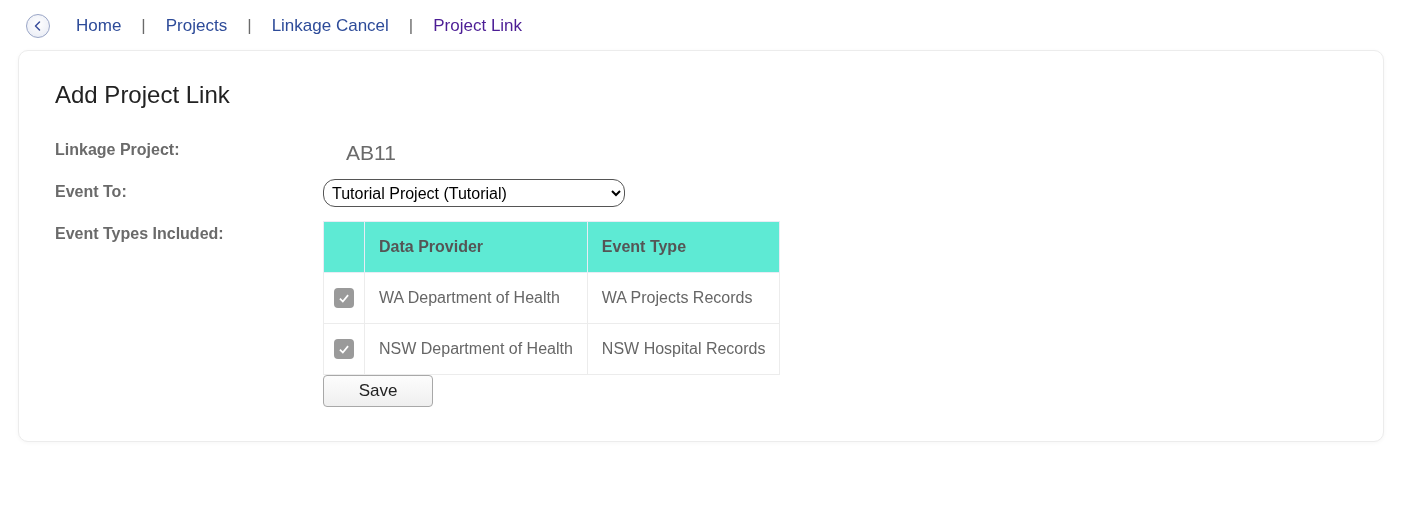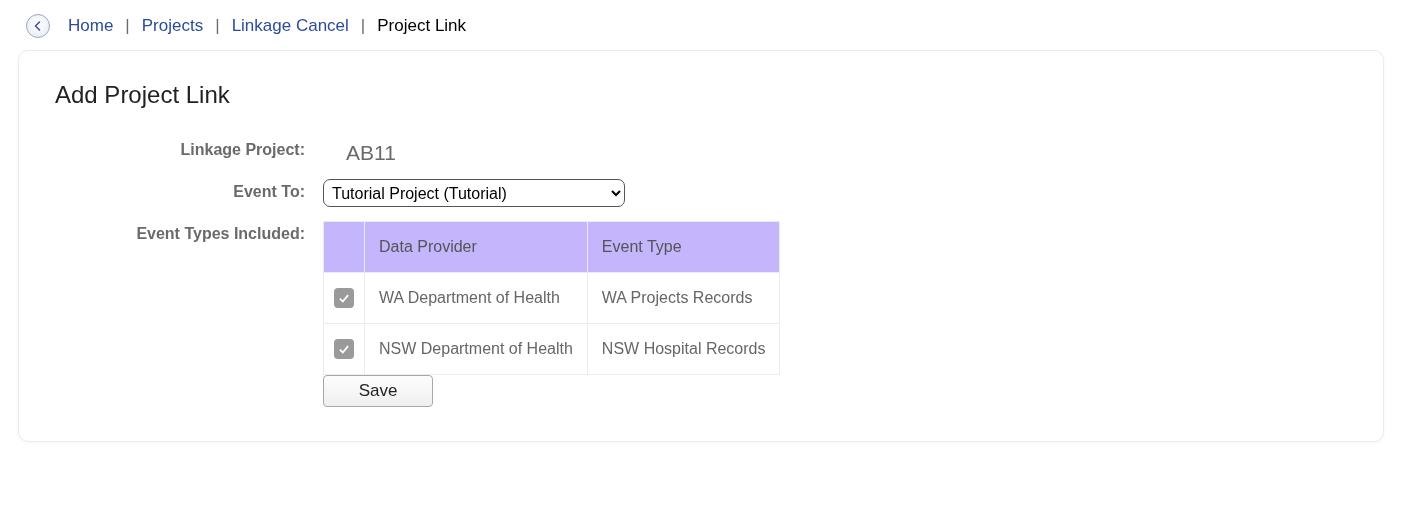--- a/index.html
+++ b/index.html
@@ -11,21 +11,21 @@
     color: #222;
     font-size: 16px;
   }
   .page {
     width: 1402px;
     padding: 10px 18px 20px 18px;
   }
   .breadcrumb-bar {
     display: flex;
     align-items: center;
-    gap: 12px;
+    gap: 20px;
     padding: 4px 8px 10px 8px;
     font-size: 17px;
   }
   .back-icon {
     width: 24px;
     height: 24px;
     border-radius: 50%;
     border: 1px solid #9aa6c7;
     background: radial-gradient(circle at 50% 40%, #ffffff 0%, #f0f2f8 60%, #e4e8f2 100%);
     display: inline-flex;
@@ -37,21 +37,21 @@
   }
   .back-icon svg { width: 12px; height: 12px; }
   .crumb-link {
     color: #2d4b99;
     cursor: pointer;
   }
   .crumb-sep {
     color: #6a6a6a;
   }
   .crumb-current {
-    color: #000000;
+    color: #4c1d95;
   }
   .panel {
     background: #ffffff;
     border: 1px solid #ececec;
     border-radius: 10px;
     box-shadow: 0 1px 4px rgba(0,0,0,0.04);
     padding: 30px 36px 34px 36px;
     margin-top: 2px;
   }
   .panel-title {
@@ -61,50 +61,49 @@
     margin: 0 0 28px 0;
   }
   .form-grid {
     display: grid;
     grid-template-columns: 250px auto;
     column-gap: 18px;
     row-gap: 14px;
     align-items: start;
   }
   .form-label {
-    text-align: right;
     font-weight: bold;
     color: #6a6a6a;
     padding-top: 4px;
     font-size: 16px;
   }
   .form-value-static {
     color: #6a6a6a;
     padding-top: 4px;
     font-size: 21px;
     margin-left: 23px;
   }
   select.link-to {
     width: 302px;
     height: 28px;
     font-size: 16px;
     border: 1px solid #555;
-    border-radius: 7px;
+    border-radius: 12px;
     padding: 1px 4px;
     background: #fff;
   }
   .event-table {
     border: 1px solid #e5e5e5;
     border-collapse: collapse;
     font-size: 16px;
   }
   .event-table th {
-    background: #c4b5fd;
+    background: #5eead4;
     color: #555;
-    font-weight: normal;
+    font-weight: bold;
     text-align: left;
     padding: 16px 14px;
     border: 1px solid #e8ecf5;
   }
   .event-table th.chk-col { width: 40px; }
   .event-table td {
     border: 1px solid #ececec;
     padding: 16px 14px;
     color: #666;
     vertical-align: middle;

